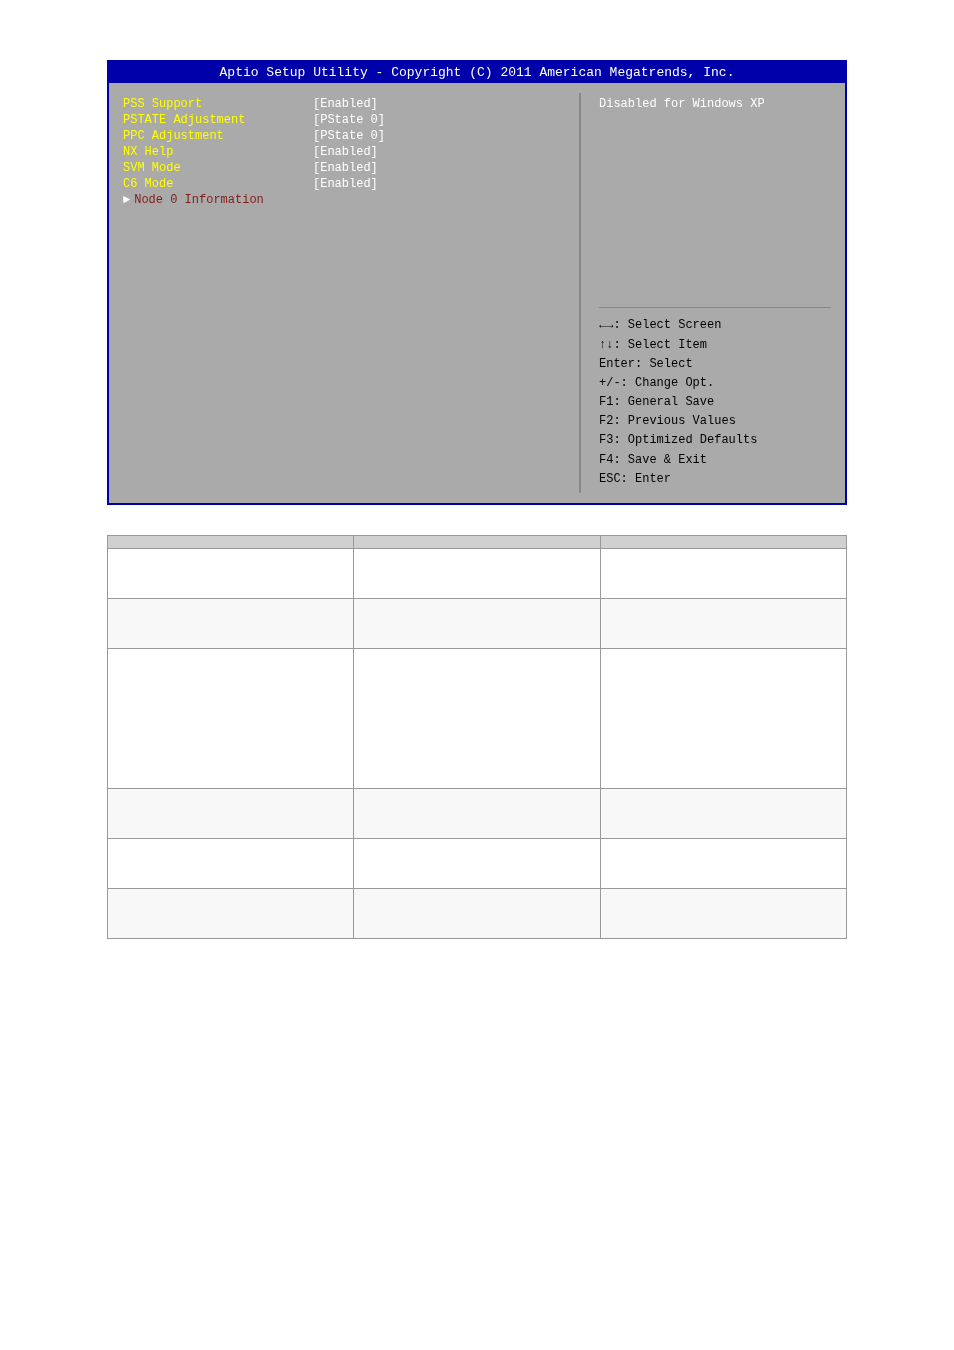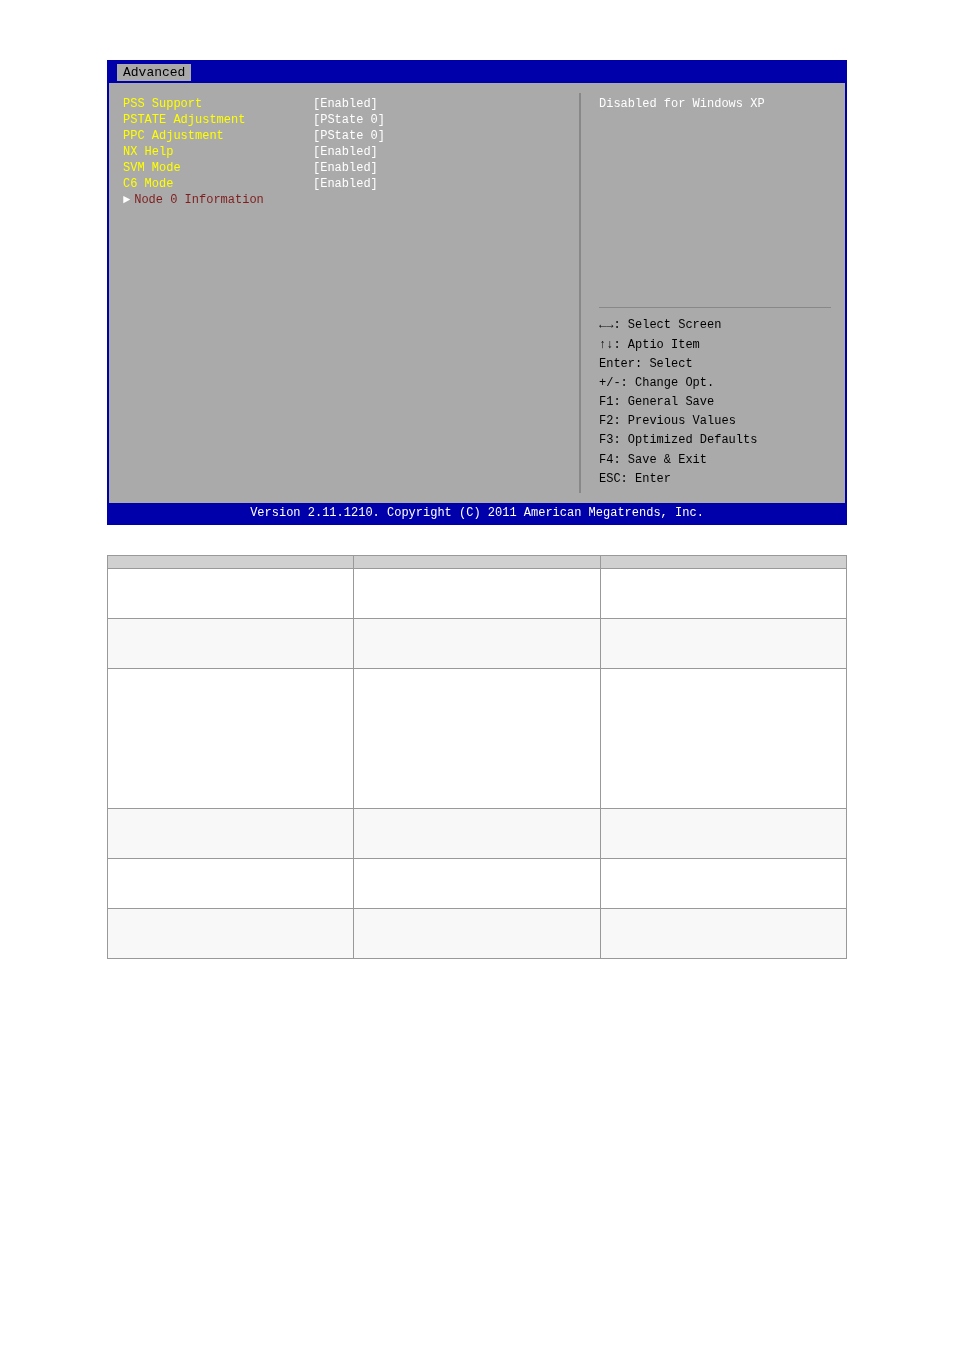--- a/index.html
+++ b/index.html
@@ -171,24 +171,22 @@
     }
 
     .medium-cell {
       height: 50px;
     }
   </style>
 </head>
 <body>
 
 <div class="bios-container">
-  <div class="bios-menu-bar">
-    <div class="bios-menu-item active">
-      <span>Advanced</span>
-    </div>
+  <div class="bios-title-bar">
+    <span>Aptio Setup Utility - Copyright (C) 2011 American Megatrends, Inc.</span>
   </div>
   <div class="bios-content">
 
     <div class="bios-left">
 
       <div class="bios-item">
         <span class="bios-item-label">PSS Support</span>
         <span class="bios-item-value">[Enabled]</span>
       </div>
       <div class="bios-item">
@@ -221,34 +219,31 @@
 
     <div class="bios-right">
       <div class="bios-help-text">Disabled for Windows XP</div>
 
       <div style="flex: 1;"></div>
 
       <div class="bios-divider-h"></div>
 
       <div class="bios-key-help">
         <div>←→: Select Screen</div>
-        <div>↑↓: Aptio Item</div>
+        <div>↑↓: Select Item</div>
         <div>Enter: <span>Select</span></div>
         <div>+/-: Change Opt.</div>
         <div>F1: General Save</div>
         <div>F2: <span>Previous</span> Values</div>
         <div>F3: Optimized Defaults</div>
         <div>F4: Save &amp; Exit</div>
         <div>ESC: Enter</div>
       </div>
     </div>
   </div>
-  <div class="bios-footer">
-    <span>Version 2.11.1210. Copyright (C) 2011 American Megatrends, Inc.</span>
-  </div>
 </div>
 
 <div class="data-table-container">
   <table class="data-table">
     <thead>
       <tr>
         <th></th>
         <th></th>
         <th></th>
       </tr>

